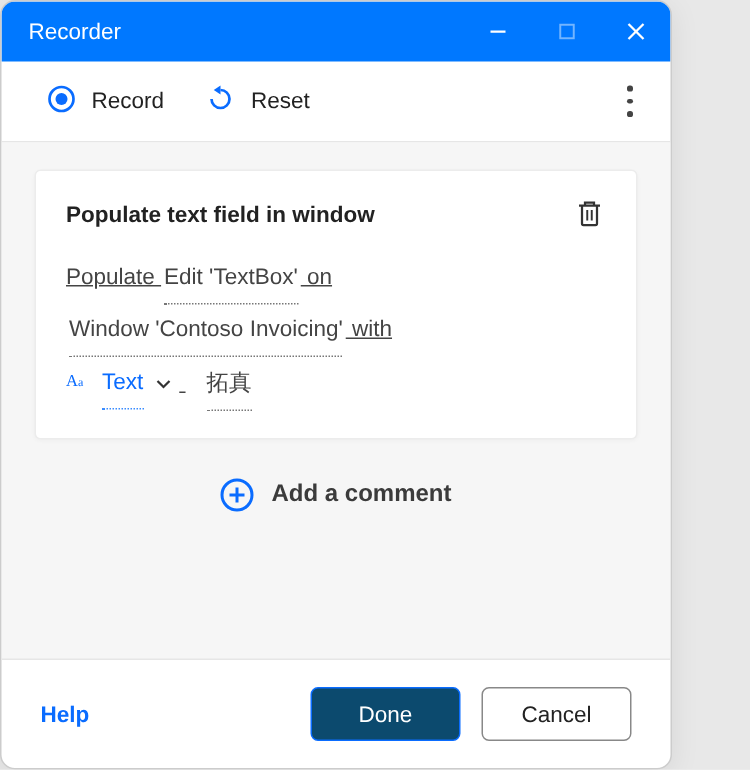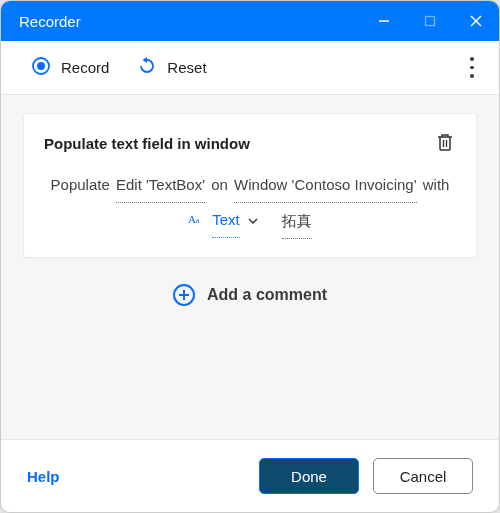--- a/index.html
+++ b/index.html
@@ -4,21 +4,21 @@
 <style>
   * { box-sizing: border-box; }
   html, body {
     margin: 0; padding: 0;
     font-family: "Segoe UI", -apple-system, sans-serif;
     font-size: 14px;
     color: #1a1a1a;
     background: #e8e8e8;
   }
   .window {
-    width: 500px;
+    width: 448px;
     height: 513px;
     background: #fff;
     border: 1px solid #ccc;
     border-radius: 10px;
     overflow: hidden;
     display: flex;
     flex-direction: column;
     box-shadow: 0 4px 20px rgba(0,0,0,0.08);
   }
   
@@ -75,21 +75,20 @@
     font-weight: 600;
     margin: 8px 0 22px 4px;
     color: #222;
   }
   .card {
     background: #fff;
     border: 1px solid #ececec;
     border-radius: 4px;
     padding: 18px 20px 18px 20px;
     box-shadow: 0 1px 3px rgba(0,0,0,0.03);
-    text-align: center;
   }
   .card-head {
     display: flex;
     align-items: center;
     margin-bottom: 14px;
   }
   .card-title {
     font-weight: 600;
     font-size: 15px;
     color: #222;
@@ -97,20 +96,21 @@
   .card-head .spacer { flex:1; }
   .trash {
     width: 22px; height: 22px;
     display:flex; align-items:center; justify-content:center;
     color:#333;
   }
   .sentence {
     font-size: 15px;
     color: #444;
     line-height: 2.2;
+    text-decoration: underline;
   }
   .sentence .tok {
     display:inline-block;
     border-bottom: 1px dotted #777;
     color: #444;
     margin: 0 2px;
     padding-bottom: 1px;
   }
   .text-token {
     display: inline-flex;

